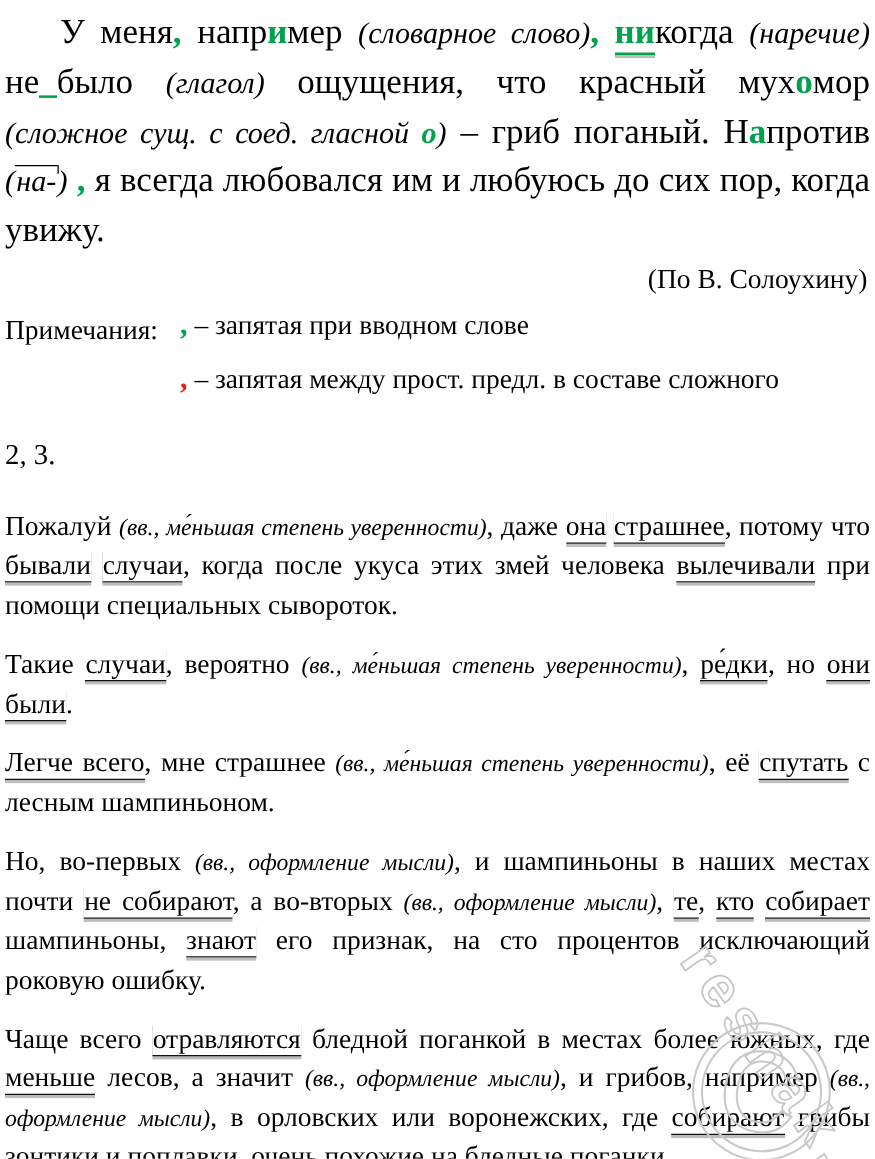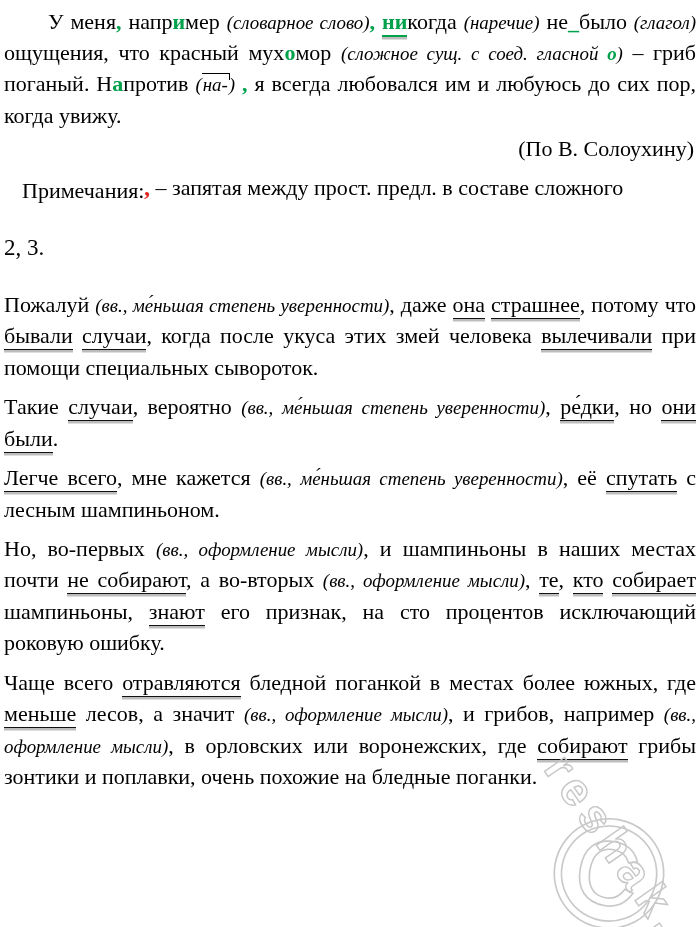--- a/index.html
+++ b/index.html
@@ -5,38 +5,38 @@
   html,body { margin:0; padding:0; }
   body {
     width:700px; height:927px; background:#ffffff; color:#000;
     font-family:"Liberation Serif", serif;
     position:relative; overflow:hidden;
   }
   .page { padding:6px 4px 0 4px; position:relative; z-index:1; }
 
   
   .intro {
-    font-size:22px; line-height:1.42; text-align:justify;
+    font-size:28px; line-height:1.42; text-align:justify;
     text-indent:44px; margin:0;
   }
   .attribution {
     font-size:22px; text-align:right; margin:4px 2px 6px 0; line-height:1.3;
   }
 
   
   .notes { position:relative; font-size:22px; margin:2px 0 0 0; }
-  .notes-label { position:absolute; left:18px; top:7px; }
+  .notes-label { position:absolute; left:0; top:7px; }
   .note-row { margin:7px 0 10px 0; padding-left:140px; line-height:1.35; }
   .note-comma { font-weight:bold; font-size:24px; }
 
   
   .exercise-number { font-size:23px; margin:30px 0 26px 0; line-height:1.3; }
   .paragraphs { }
   .para {
-    font-size:22px; line-height:1.43; text-align:justify; margin:0 0 8px 0;
+    font-size:22px; line-height:1.43; text-align:justify; margin:16px 0 8px 0;
   }
 
   
   .s-i  { font-style:italic; }
   .s-sm { font-size:0.86em; }
   .s-g  { color:var(--green); font-weight:bold; }
   .s-u  { border-bottom:1.6px solid #111; box-shadow:0 2.5px 0 0 #bdbdbd; padding-bottom:1px; }
   .s-ug { color:var(--green); font-weight:bold; border-bottom:2px solid var(--green);
           box-shadow:0 2.5px 0 0 #bdbdbd; padding-bottom:1px; }
   .s-pre { font-style:italic; position:relative; border-top:1.6px solid #000; padding:0 1px; }
@@ -64,30 +64,31 @@
 
 <div class="page">
 
   <p class="intro"><span>У меня</span><span class="s-g">,</span><span> напр</span><span class="s-g">и</span><span>мер </span><span class="s-i s-sm">(словарное слово)</span><span class="s-g">,</span><span> </span><span class="s-ug">ни</span><span>когда </span><span class="s-i s-sm">(наречие)</span><span> не</span><span class="s-g">_</span><span>было </span><span class="s-i s-sm">(глагол)</span><span> ощущения, что красный мух</span><span class="s-g">о</span><span>мор </span><span class="s-i s-sm">(сложное сущ. с соед. гласной </span><span class="s-i s-sm s-g">о</span><span class="s-i s-sm">)</span><span> – гриб поганый. Н</span><span class="s-g">а</span><span>против </span><span class="s-i s-sm">(</span><span class="s-i s-sm s-pre">на-</span><span class="s-i s-sm">)</span><span> </span><span class="s-g">,</span><span> я всегда любовался им и любуюсь до сих пор, когда увижу.</span></p>
 
   <p class="attribution">(По В. Солоухину)</p>
 
   <div class="notes">
     <span class="notes-label">Примечания:</span>
     <div id="notes-list">
+        <div class="note-row"><span class="note-comma" style="color: var(--green);">,</span><span> – запятая при вводном слове</span></div>
         <div class="note-row"><span class="note-comma" style="color: var(--red);">,</span><span> – запятая между прост. предл. в составе сложного</span></div>
       </div>
   </div>
 
   <p class="exercise-number">2, 3.</p>
 
   <div id="paras" class="paragraphs">
       <p class="para"><span>Пожалуй </span><span class="s-i s-sm">(вв., ме́ньшая степень уверенности)</span><span>, даже </span><span class="s-u">она</span><span> </span><span class="s-u">страшнее</span><span>, потому что </span><span class="s-u">бывали</span><span> </span><span class="s-u">случаи</span><span>, когда после укуса этих змей человека </span><span class="s-u">вылечивали</span><span> при помощи специальных сывороток.</span></p>
       <p class="para"><span>Такие </span><span class="s-u">случаи</span><span>, вероятно </span><span class="s-i s-sm">(вв., ме́ньшая степень уверенности)</span><span>, </span><span class="s-u">ре́дки</span><span>, но </span><span class="s-u">они</span><span> </span><span class="s-u">были</span><span>.</span></p>
-      <p class="para"><span class="s-u">Легче всего</span><span>, мне кажется </span><span class="s-i s-sm">(вв., ме́ньшая степень уверенности)</span><span>, её </span><span class="s-u">спутать</span><span> с лесным шампиньоном.</span></p>
+      <p class="para"><span class="s-u">Легче всего</span><span>, мне страшнее </span><span class="s-i s-sm">(вв., ме́ньшая степень уверенности)</span><span>, её </span><span class="s-u">спутать</span><span> с лесным шампиньоном.</span></p>
       <p class="para"><span>Но, во-первых </span><span class="s-i s-sm">(вв., оформление мысли)</span><span>, и шампиньоны в наших местах почти </span><span class="s-u">не собирают</span><span>, а во-вторых </span><span class="s-i s-sm">(вв., оформление мысли)</span><span>, </span><span class="s-u">те</span><span>, </span><span class="s-u">кто</span><span> </span><span class="s-u">собирает</span><span> шампиньоны, </span><span class="s-u">знают</span><span> его признак, на сто процентов исключающий роковую ошибку.</span></p>
       <p class="para"><span>Чаще всего </span><span class="s-u">отравляются</span><span> бледной поганкой в местах более южных, где </span><span class="s-u">меньше</span><span> лесов, а значит </span><span class="s-i s-sm">(вв., оформление мысли)</span><span>, и грибов, например </span><span class="s-i s-sm">(вв., оформление мысли)</span><span>, в орловских или воронежских, где </span><span class="s-u">собирают</span><span> грибы зонтики и поплавки, очень похожие на бледные поганки.</span></p>
     </div>
 
 </div>
 
 <div class="watermark wm-text">reshak.ru</div>
 <div class="watermark wm-symbol">©</div>
 
 </body></html>

